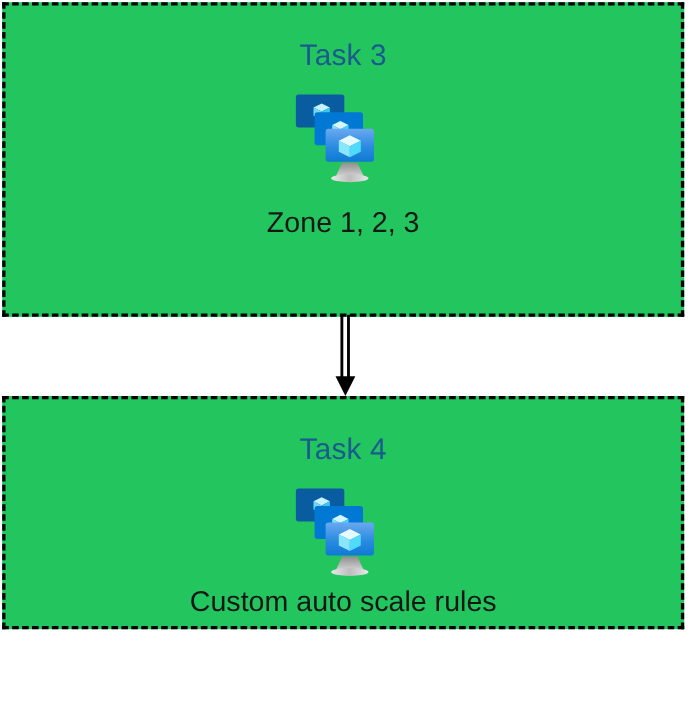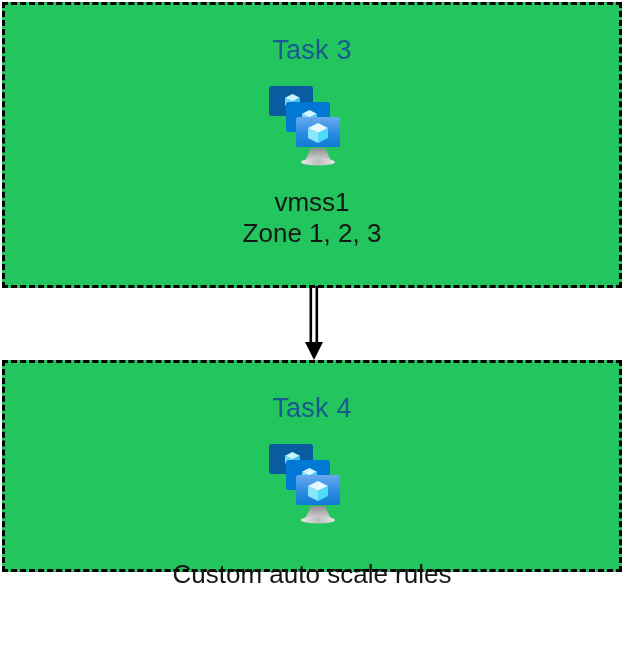--- a/index.html
+++ b/index.html
@@ -71,21 +71,21 @@
 
   
   .vmss-icon {
     position: relative;
     width: 96px;
     height: 96px;
   }
   #icon-task3-wrap { margin-top: 12px; }
   #icon-task4-wrap { margin-top: 12px; }
   #caption-task3 { margin-top: 14px; }
-  #caption-task4 { margin-top: 28px; }
+  #caption-task4 { }
 
   
   .arrow {
     position: absolute;
     left: 300px;
     top: 286px;
     width: 28px;
     height: 76px;
   }
 </style>
@@ -142,21 +142,20 @@
           <g transform="translate(44,46)">
             <polygon points="10,0 20,5 10,10 0,5" fill="#e4faff"></polygon>
             <polygon points="0,5 10,10 10,20 0,15" fill="#8ae6fb"></polygon>
             <polygon points="20,5 10,10 10,20 20,15" fill="#4fdbf9"></polygon>
           </g>
         </svg>
       </div>
     </div>
 
     <div class="caption-block" id="caption-task3">
-      <div class="caption">vmss1</div>
       <div class="caption">Zone 1, 2, 3</div>
     </div>
   </div>
 
   <div class="arrow">
     <svg width="28" height="76" viewBox="0 0 28 76" aria-hidden="true">
 
       <rect x="9.5" y="0" width="2.6" height="58" fill="#000000"></rect>
       <rect x="15.5" y="0" width="2.6" height="58" fill="#000000"></rect>
 

